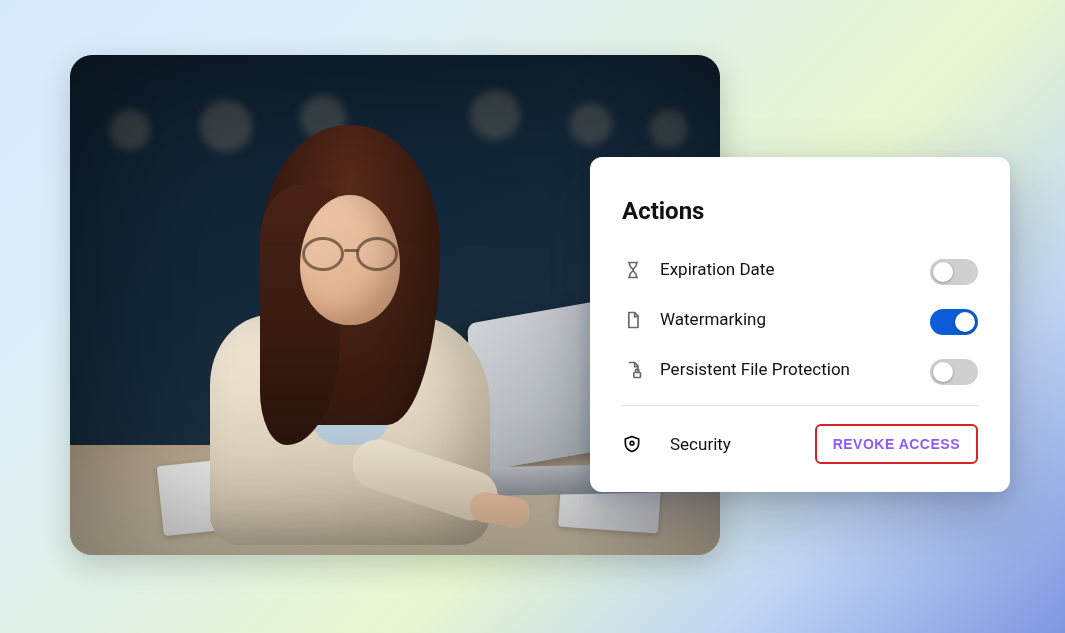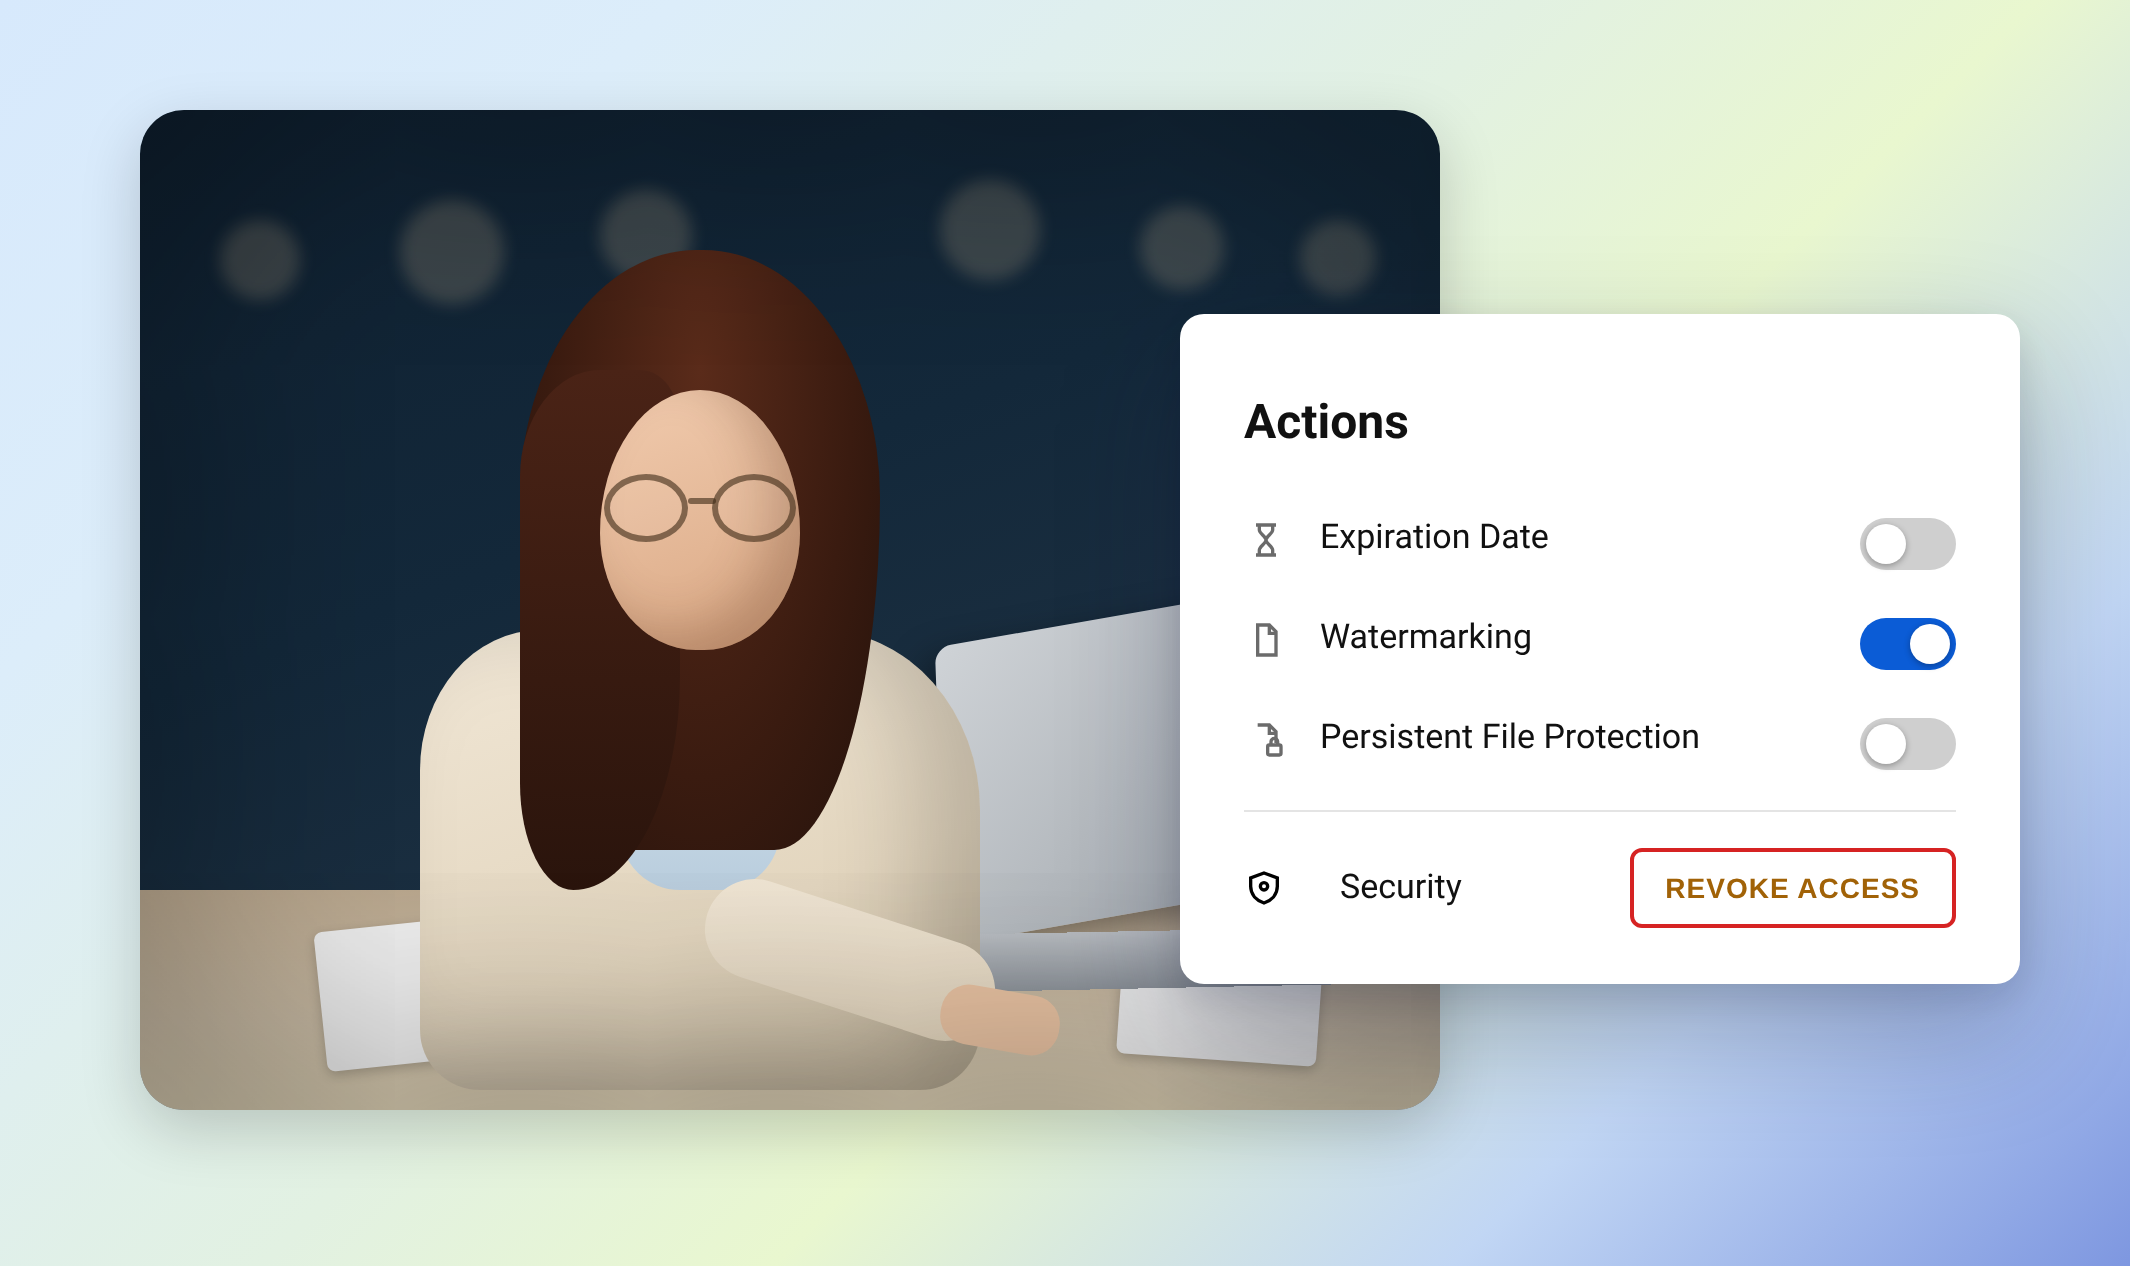--- a/index.html
+++ b/index.html
@@ -89,21 +89,21 @@
     box-shadow:0 1px 3px rgba(0,0,0,.3);
     transition:left .15s;
   }
   .toggle.on { background:#0b5cd6; }
   .toggle.on .knob { left:25px; }
   .divider { height:1px; background:#e4e4e4; margin: 8px 0 10px 0; }
   .security-row { display:flex; align-items:center; gap:28px; padding-top:8px;}
   .security-row .label{ flex:1; font-size:17px; color:#111;}
   .revoke {
     border: 2px solid #d62323;
-    color: #a16207;
+    color: #8b5cf6;
     background: #fff;
     font-weight: 700;
     letter-spacing: .5px;
     font-size: 14px;
     padding: 10px 16px;
     border-radius: 6px;
     cursor: pointer;
     text-transform: uppercase;
   }
   svg { display:block; }

